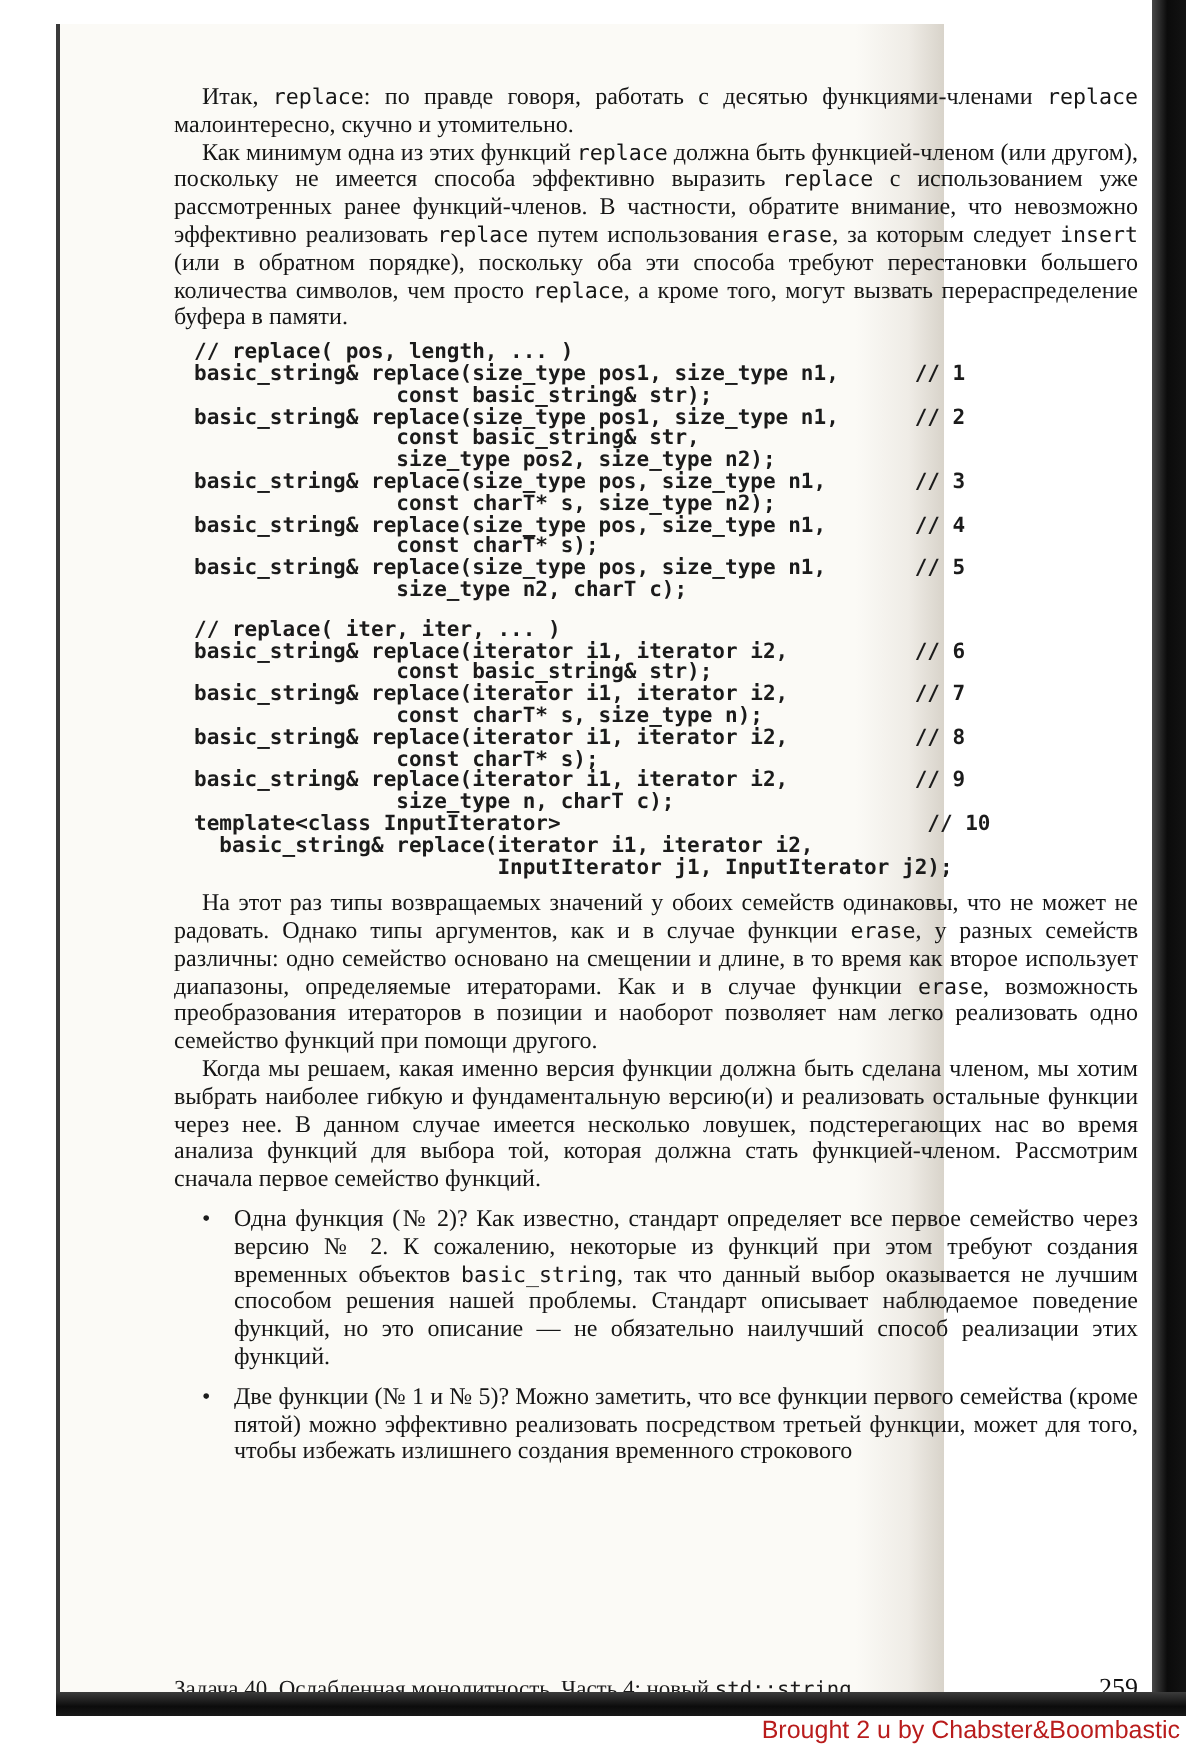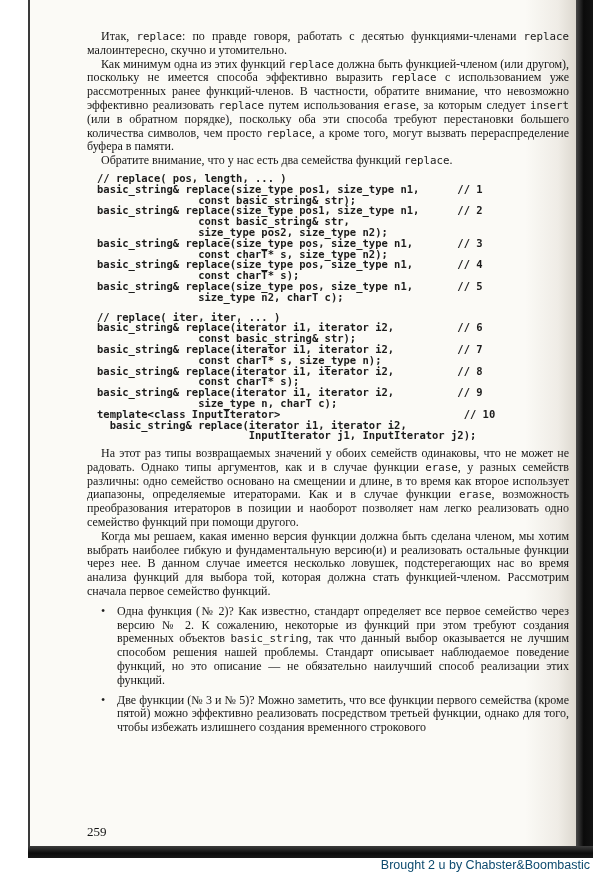--- a/index.html
+++ b/index.html
@@ -10,22 +10,22 @@
     color:#1c1c1c;
   }
   .scan {
     position:relative;
     width:600px; height:875px;
     background:#ffffff;
     overflow:hidden;
   }
   .page {
     position:absolute;
-    left:28px; top:0;
-    width:552px; height:846px;
+    left:28px; top:12px;
+    width:444px; height:846px;
     background:linear-gradient(90deg,#fbfaf6 0%,#fbfaf6 90%,#efece6 96%,#d8d3ca 100%);
     border-left:2px solid #3a3a3a;
   }
   .edge-right {
     position:absolute;
     left:576px; top:0;
     width:17px; height:858px;
     background:linear-gradient(90deg,#484848,#0b0b0b 45%,#131313);
   }
   .edge-bottom {
@@ -80,32 +80,31 @@
     justify-content:space-between;
     align-items:baseline;
   }
   .ftitle { font-size:11.5px; color:#1a1a1a; }
   .fnum { font-size:13px; color:#111; }
   .credit {
     position:absolute;
     right:10px; top:858px;
     font-family:"Liberation Sans", sans-serif;
     font-size:12.5px;
-    color:#0c4a6e;
+    color:#b91c1c;
   }
 </style>
 </head>
 <body>
 
 <div class="scan">
   <div class="page">
     <div class="content">
       <p class="para indent"><span>Итак, </span><span class="code">replace</span><span>: по правде говоря, работать с десятью функциями-членами </span><span class="code">replace</span><span> малоинтересно, скучно и утомительно.</span></p>
       <p class="para indent"><span>Как минимум одна из этих функций </span><span class="code">replace</span><span> должна быть функцией-членом (или другом), поскольку не имеется способа эффективно выразить </span><span class="code">replace</span><span> с использованием уже рассмотренных ранее функций-членов. В частности, обратите внимание, что невозможно эффективно реализовать </span><span class="code">replace</span><span> путем использования </span><span class="code">erase</span><span>, за которым следует </span><span class="code">insert</span><span> (или в обратном порядке), поскольку оба эти способа требуют перестановки большего количества символов, чем просто </span><span class="code">replace</span><span>, а кроме того, могут вызвать перераспределение буфера в памяти.</span></p>
-      <p class="para indent"><span>Обратите внимание, что у нас есть два семейства функций </span><span class="code">replace</span><span>.</span></p>
       <pre class="codeblock">// replace( pos, length, ... )
 basic_string&amp; replace(size_type pos1, size_type n1,      // 1
                 const basic_string&amp; str);
 basic_string&amp; replace(size_type pos1, size_type n1,      // 2
                 const basic_string&amp; str,
                 size_type pos2, size_type n2);
 basic_string&amp; replace(size_type pos, size_type n1,       // 3
                 const charT* s, size_type n2);
 basic_string&amp; replace(size_type pos, size_type n1,       // 4
                 const charT* s);
@@ -124,23 +123,24 @@
   basic_string&amp; replace(iterator i1, iterator i2,
                         InputIterator j1, InputIterator j2);</pre>
       <p class="para indent"><span>На этот раз типы возвращаемых значений у обоих семейств одинаковы, что не может не радовать. Однако типы аргументов, как и в случае функции </span><span class="code">erase</span><span>, у разных семейств различны: одно семейство основано на смещении и длине, в то время как второе использует диапазоны, определяемые итераторами. Как и в случае функции </span><span class="code">erase</span><span>, возможность преобразования итераторов в позиции и наоборот позволяет нам легко реализовать одно семейство функций при помощи другого.</span></p>
       <p class="para indent"><span>Когда мы решаем, какая именно версия функции должна быть сделана членом, мы хотим выбрать наиболее гибкую и фундаментальную версию(и) и реализовать остальные функции через нее. В данном случае имеется несколько ловушек, подстерегающих нас во время анализа функций для выбора той, которая должна стать функцией-членом. Рассмотрим сначала первое семейство функций.</span></p>
       <div class="bullet">
         <span class="marker">•</span>
         <p class="para"><span class="it">Одна функция (№ 2)?</span><span> Как известно, стандарт определяет все первое семейство через версию № 2. К сожалению, некоторые из функций при этом требуют создания временных объектов </span><span class="code">basic_string</span><span>, так что данный выбор оказывается не лучшим способом решения нашей проблемы. Стандарт описывает наблюдаемое поведение функций, но это описание — не обязательно наилучший способ реализации этих функций.</span></p>
       </div>
       <div class="bullet">
         <span class="marker">•</span>
-        <p class="para"><span class="it">Две функции (№ 3 и № 5)?</span><span> Можно заметить, что все функции первого семейства (кроме пятой) можно эффективно реализовать посредством третьей функции, однако для того, чтобы избежать излишнего создания временного строкового</span></p>
+        <p class="para"><span class="it">Две функции (№ 1 и № 5)?</span><span> Можно заметить, что все функции первого семейства (кроме пятой) можно эффективно реализовать посредством третьей функции, может для того, чтобы избежать излишнего создания временного строкового</span></p>
       </div>
     </div>
     <div class="footer">
+      <span class="ftitle"><span>Задача 40. Ослабленная монолитность. Часть 4: новый </span><span class="code">std::string</span></span>
       <span class="fnum">259</span>
     </div>
   </div>
   <div class="edge-right"></div>
   <div class="edge-bottom"></div>
   <div class="credit">Brought 2 u by Chabster&amp;Boombastic</div>
 </div>
 
 </body></html>

